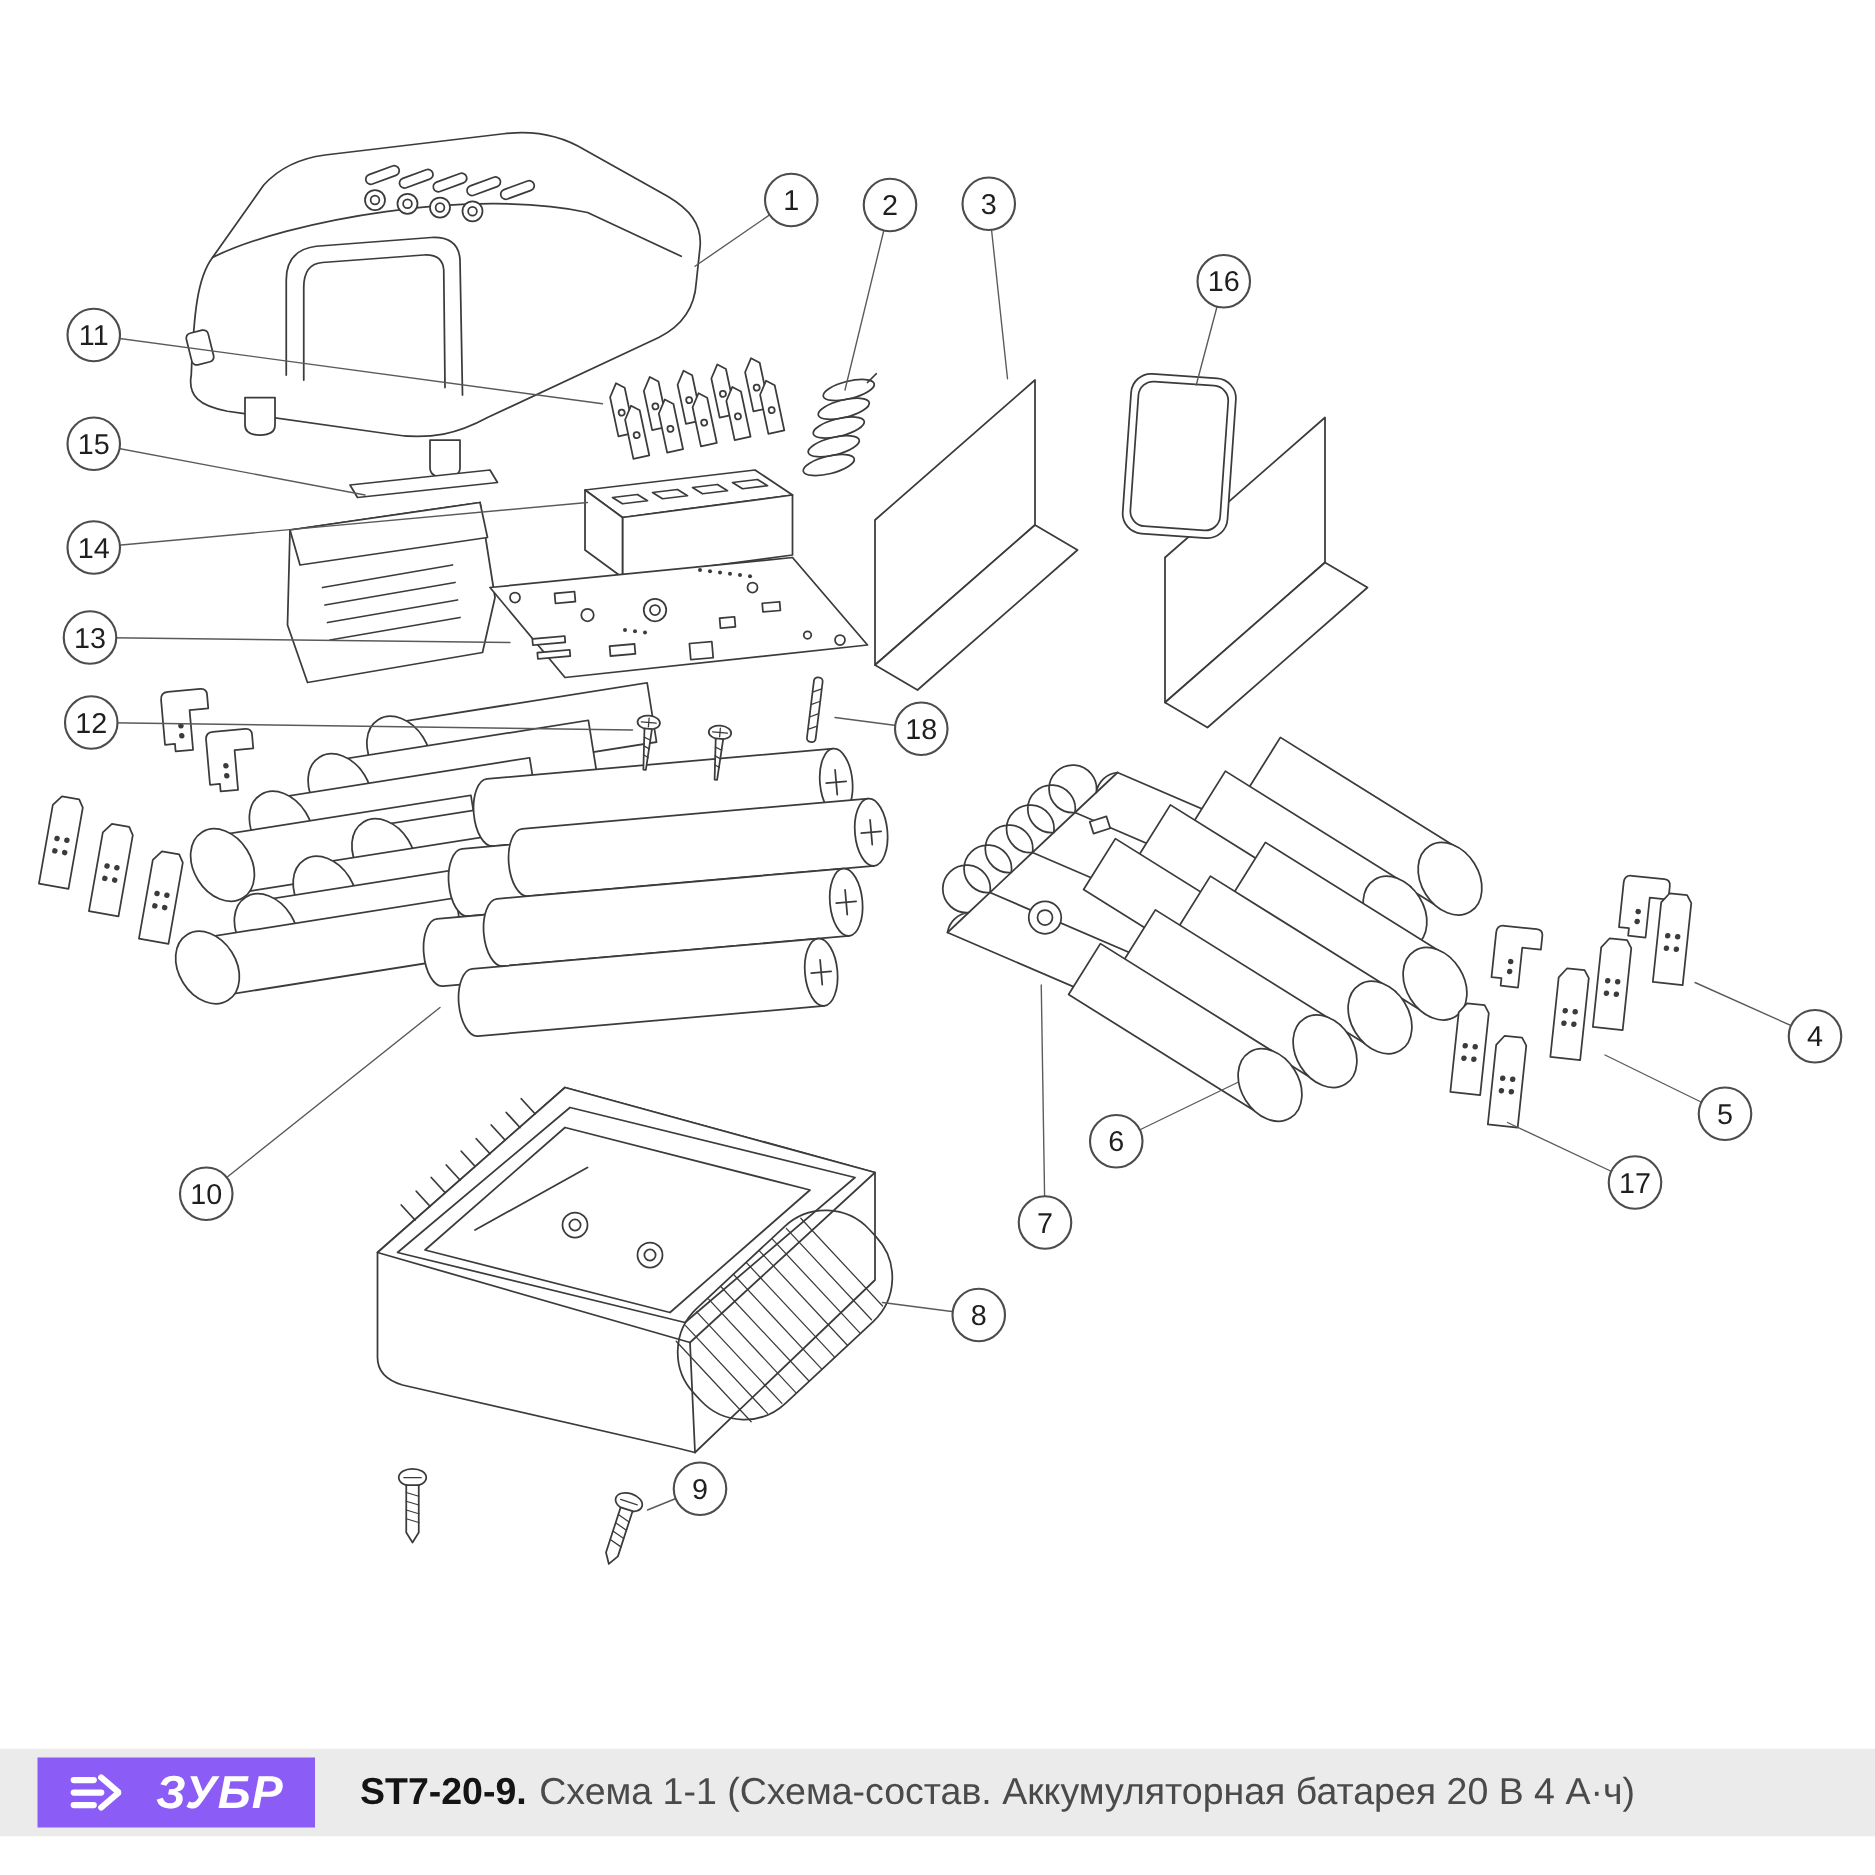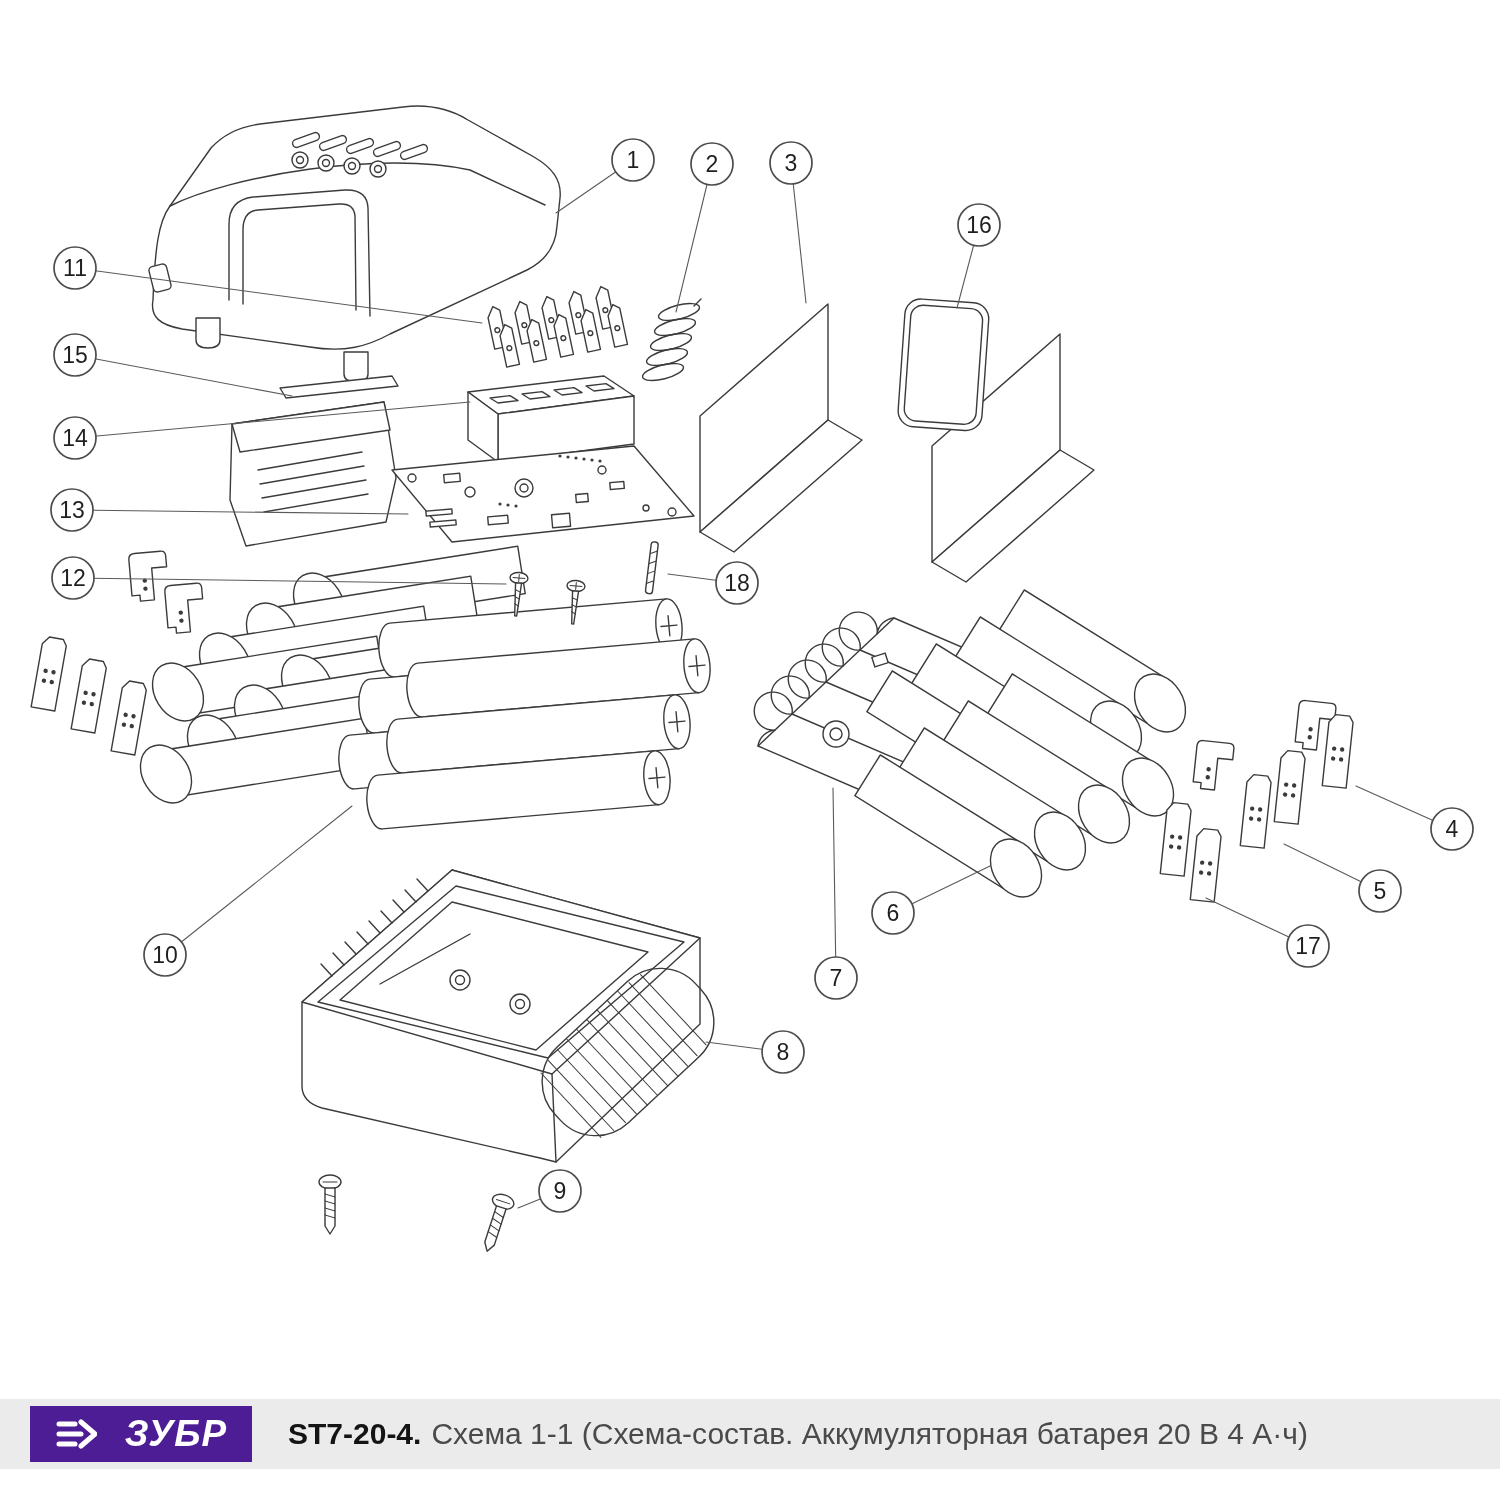--- a/index.html
+++ b/index.html
@@ -12,21 +12,21 @@
   .nf{fill:none !important;}
   .dot{fill:#3b3b3b !important;stroke:none !important;}
   .thin{stroke-width:1 !important;}
   .leader{stroke:#5a5a5a !important;stroke-width:1.1 !important;fill:none !important;}
   .callout circle{fill:#fff;stroke:#4c4c4c;stroke-width:1.7;}
   .callout text{fill:#1f1f1f;stroke:none;font-size:23px;font-family:"Liberation Sans",sans-serif;
       text-anchor:middle;}
   
   .footer{position:absolute;left:0;top:1399px;width:1500px;height:70px;background:#ebebeb;
       display:flex;align-items:center;}
-  .brand-box{margin-left:30px;width:222px;height:56px;background:#4c1d95;display:flex;
+  .brand-box{margin-left:30px;width:222px;height:56px;background:#8b5cf6;display:flex;
       align-items:center;justify-content:center;gap:28px;flex:none;}
   .brand-text{color:#fff;font-weight:bold;font-style:italic;font-size:37px;letter-spacing:1px;}
   .footer-title{margin-left:36px;font-size:30px;color:#4a4a4a;white-space:nowrap;}
   .footer-title .model{font-weight:bold;color:#141414;margin-right:10px;}
 </style>
 </head>
 <body>
 
 <div class="page">
 
@@ -430,17 +430,17 @@
 
   <div class="footer">
     <div class="brand-box">
       <svg width="42" height="34" viewBox="0 0 42 34">
         <path d="M4,7 H20 M4,17 H26 M4,27 H20" stroke="#fff" stroke-width="5" fill="none" stroke-linecap="round"></path>
         <path d="M26,5 L40,17 L26,29" stroke="#fff" stroke-width="5" fill="none" stroke-linejoin="round" stroke-linecap="round"></path>
       </svg>
       <span class="brand-text">ЗУБР</span>
     </div>
     <div class="footer-title">
-      <span class="model">ST7-20-4.</span><span class="desc">Схема 1-1 (Схема-состав. Аккумуляторная батарея 20 В 4 А·ч)</span>
+      <span class="model">ST7-20-9.</span><span class="desc">Схема 1-1 (Схема-состав. Аккумуляторная батарея 20 В 4 А·ч)</span>
     </div>
   </div>
 
 </div>
 
 </body></html>

